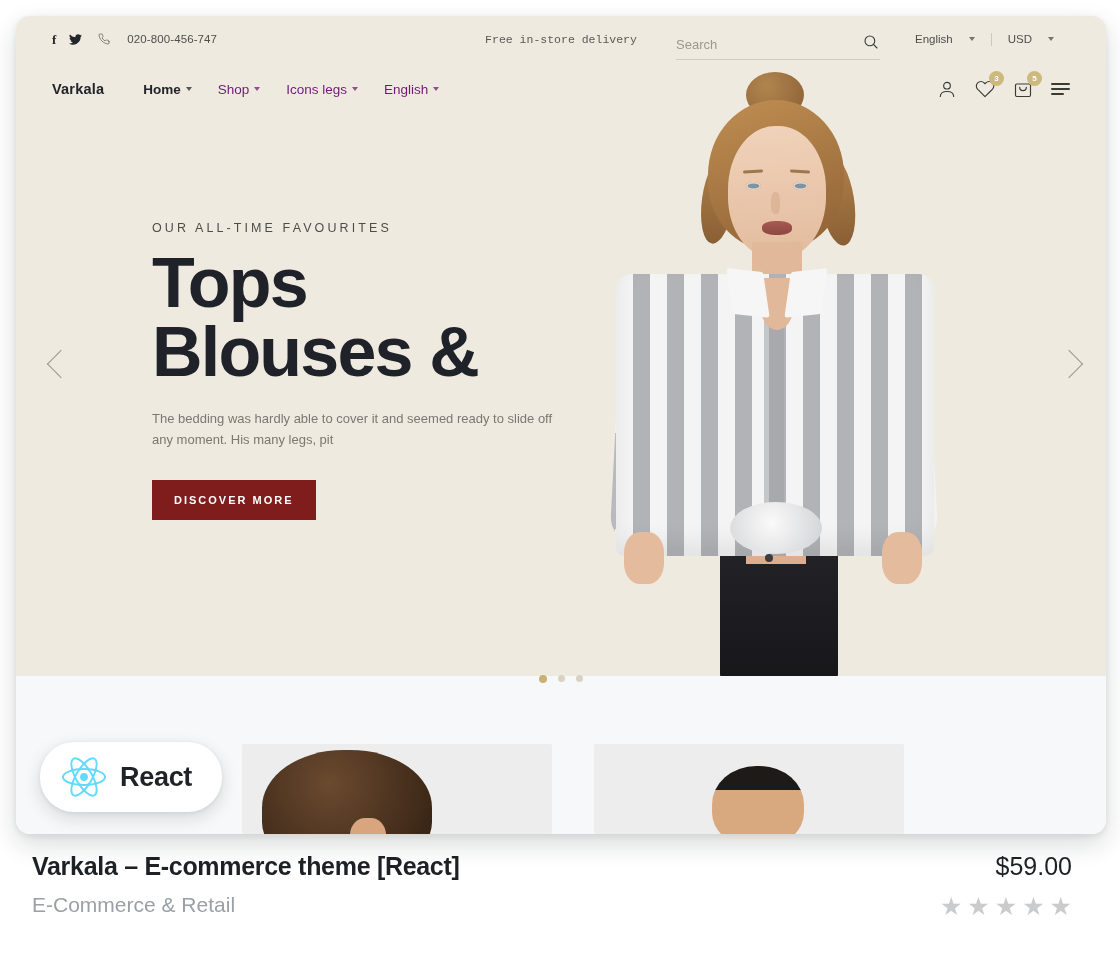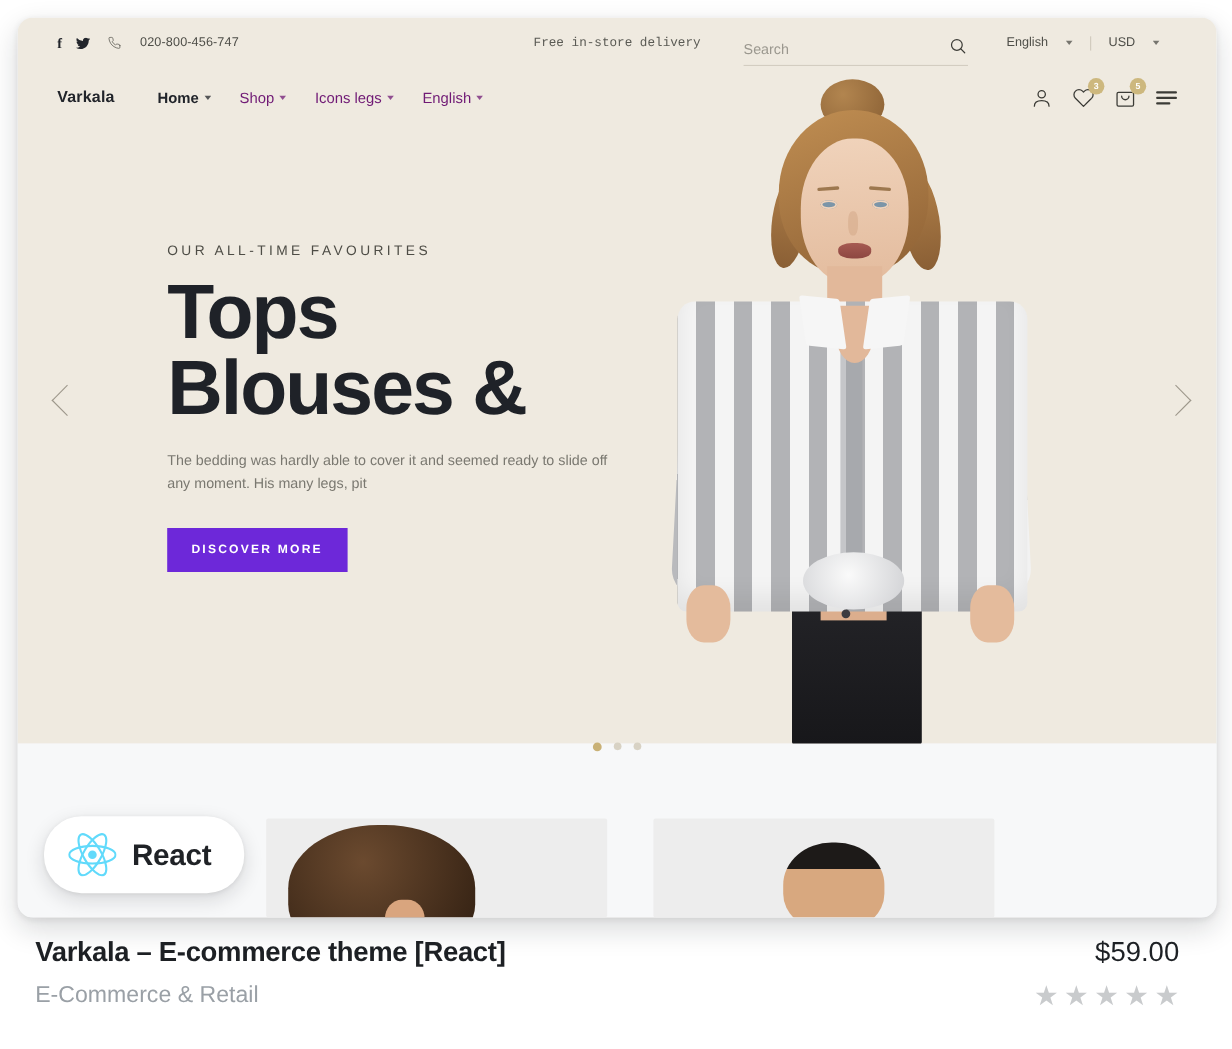--- a/index.html
+++ b/index.html
@@ -94,21 +94,21 @@
   .hero-copy { position:absolute; left: 113px; top: 205px; width: 460px; z-index: 20; margin-left: 23px; }
   .eyebrow { font-size: 12.5px; letter-spacing: 3.1px; color:#4e4d46; font-weight:500; text-transform:uppercase; }
   .hero-title {
     margin-top: 14px;
     font-size: 70px; line-height: 0.98; font-weight: 700;
     color:#1f2228; letter-spacing:-1.8px;
   }
   .hero-sub { margin-top: 22px; font-size: 13px; line-height: 1.62; color:#7a7870; max-width: 420px; }
   .cta {
     margin-top: 30px; display:inline-block;
-    background:#6d28d9; color:#fff;
+    background:#7f1d1d; color:#fff;
     font-size: 11px; font-weight:700; letter-spacing: 2px;
     padding: 14px 22px; border:0; cursor:pointer;
     font-family:"Liberation Sans", sans-serif;
   }
 
   
   .model { position:absolute; left: 578px; top: 48px; width: 360px; height: 612px; z-index: 10; }
   .m-bun { position:absolute; left:152px; top:8px; width:58px; height:46px; border-radius:50%;
            background:radial-gradient(circle at 35% 30%, #b2854f, #8a6034); }
   .m-hair { position:absolute; left:114px; top:36px; width:136px; height:150px; border-radius:50% 50% 46% 46%;

